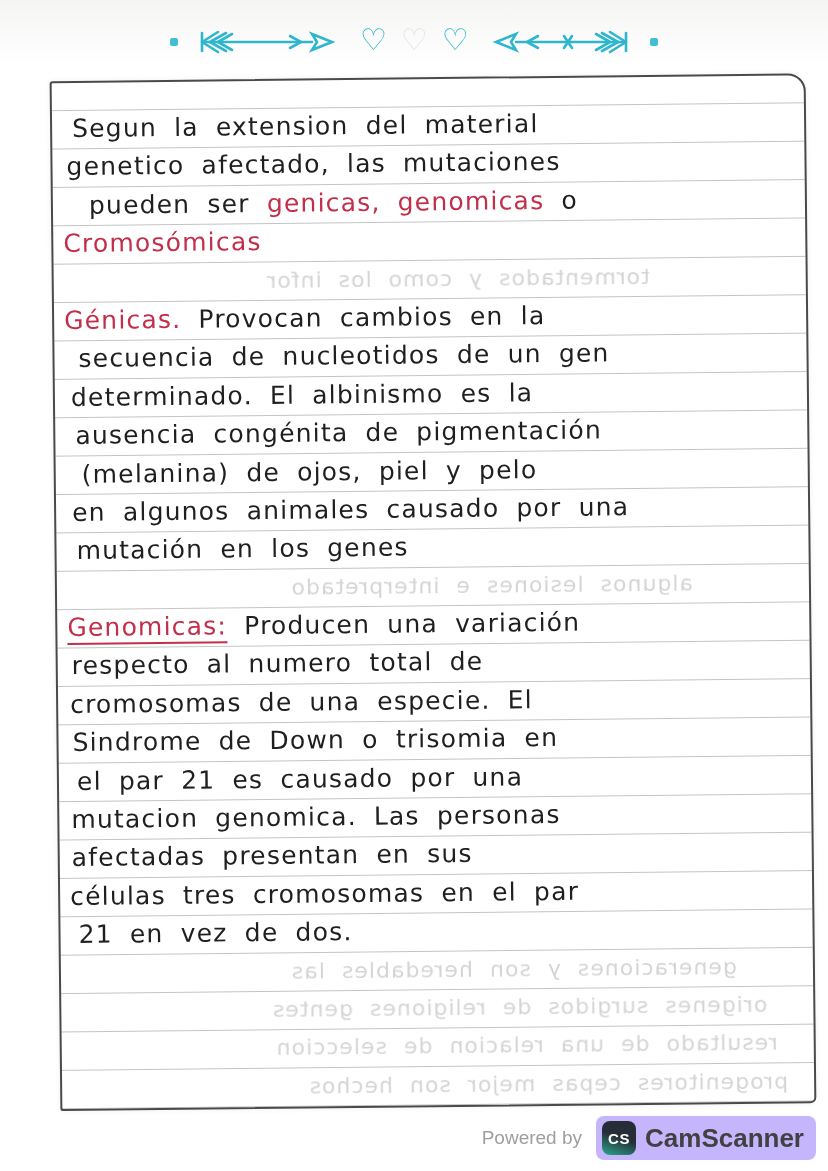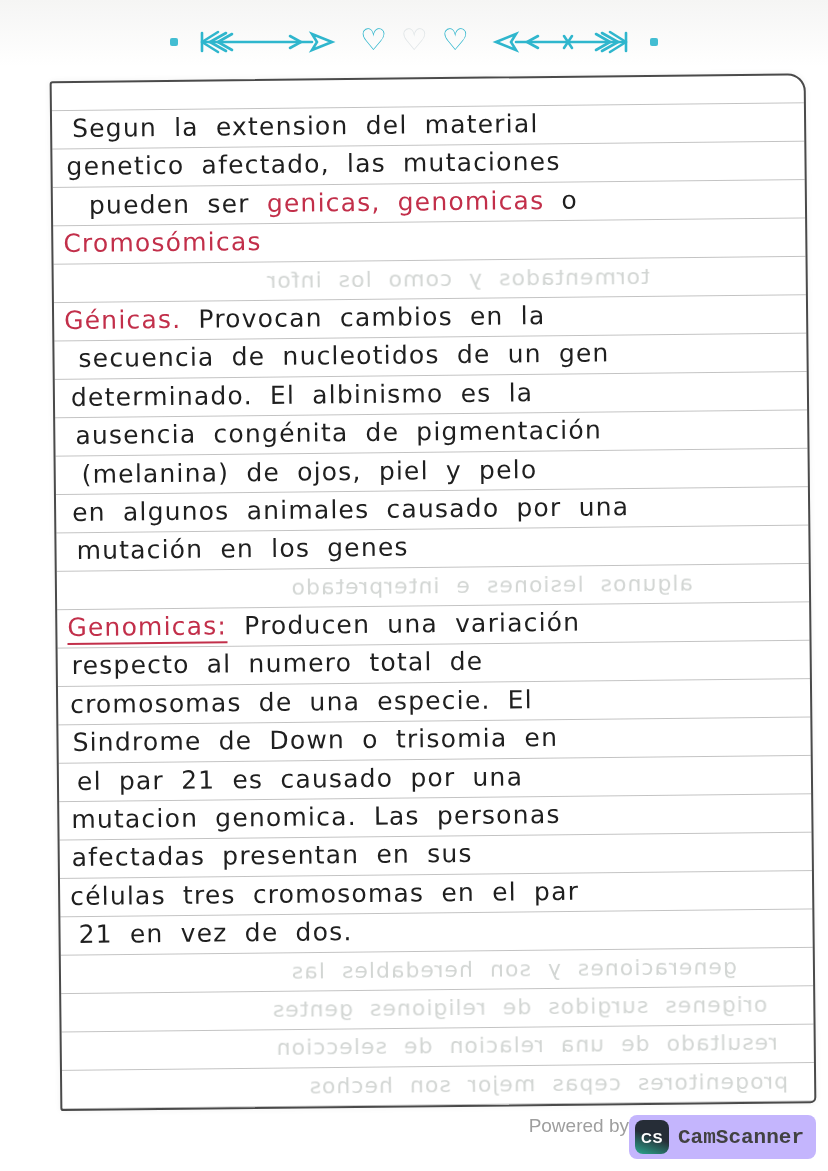--- a/index.html
+++ b/index.html
@@ -44,37 +44,37 @@
   .line .red{color:#c22f4a;}
   .line .underline{border-bottom:2px solid #c22f4a;padding-bottom:1px;}
   .line.bleed{
     transform:scaleX(-1);
     color:#aeb4b0;opacity:.55;filter:blur(0.6px);
     font-size:22px;letter-spacing:1px;
   }
   
   .footer{
     position:absolute;right:12px;bottom:10px;height:46px;
-    display:flex;align-items:flex-start;margin-left:24px;
+    display:flex;align-items:center;gap:14px;margin-left:24px;
   }
   .powered{color:#9e9e9e;font-size:19px;font-family:"Liberation Sans",sans-serif;}
   .brand-pill{
     display:flex;align-items:center;gap:9px;
     background:#c4b5fd;border-radius:8px;padding:5px 12px 5px 6px;
   }
   .cs-logo{
     width:34px;height:34px;border-radius:8px;
     background:linear-gradient(200deg,#262d37 48%,#2aa88e 100%);
     display:flex;align-items:center;justify-content:center;
     color:#ffffff;font-weight:bold;font-size:15px;letter-spacing:.5px;
     font-family:"Liberation Sans",sans-serif;
   }
   .brand-name{
-    color:#414141;font-size:21px;font-weight:600;
-    font-family:Liberation Mono, monospace;
+    color:#414141;font-size:26px;font-weight:600;
+    font-family:Liberation Sans, sans-serif;
   }
   
   .scan-shade{
     position:absolute;left:0;top:0;width:828px;height:78px;
     background:linear-gradient(to bottom,#f5f5f4,#ffffff 85%);
     pointer-events:none;
   }
 </style>
 </head>
 <body>

